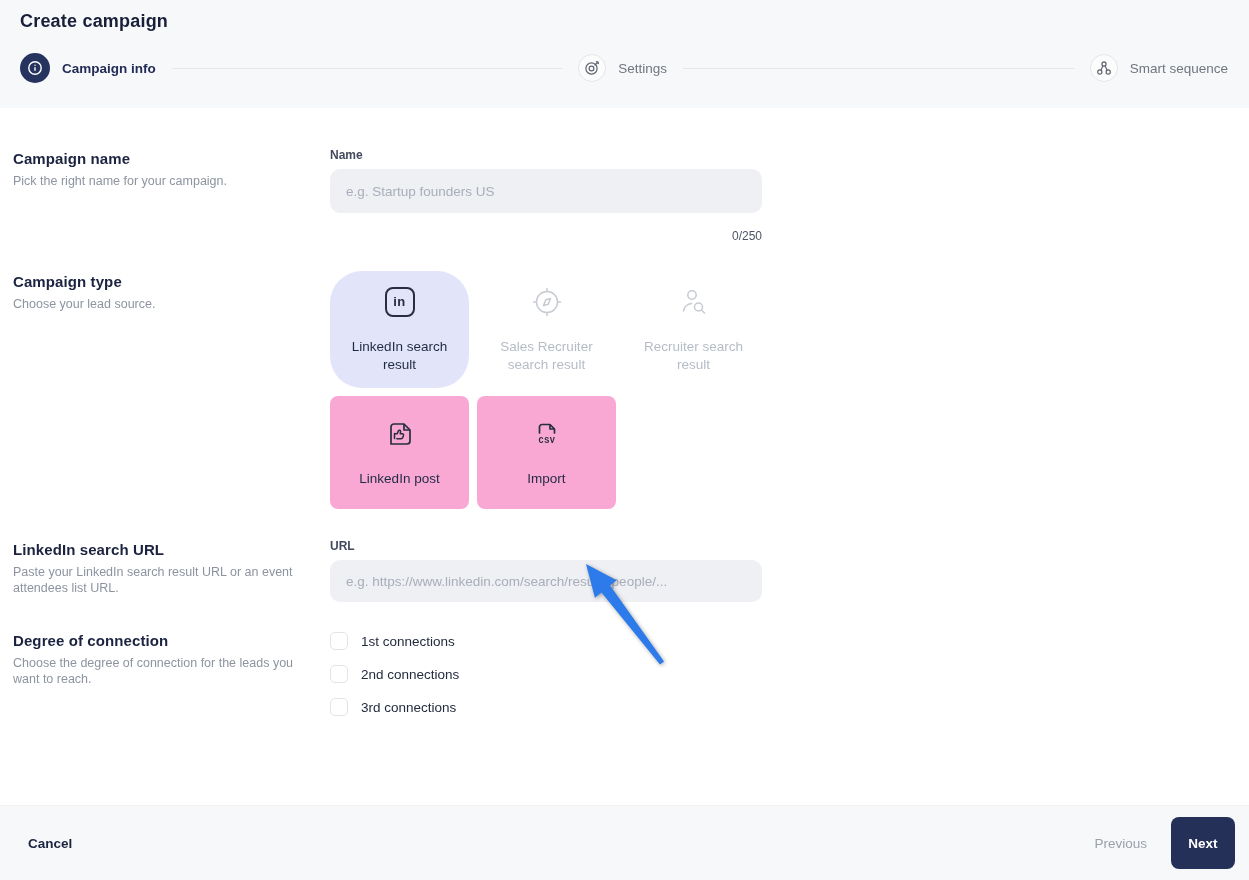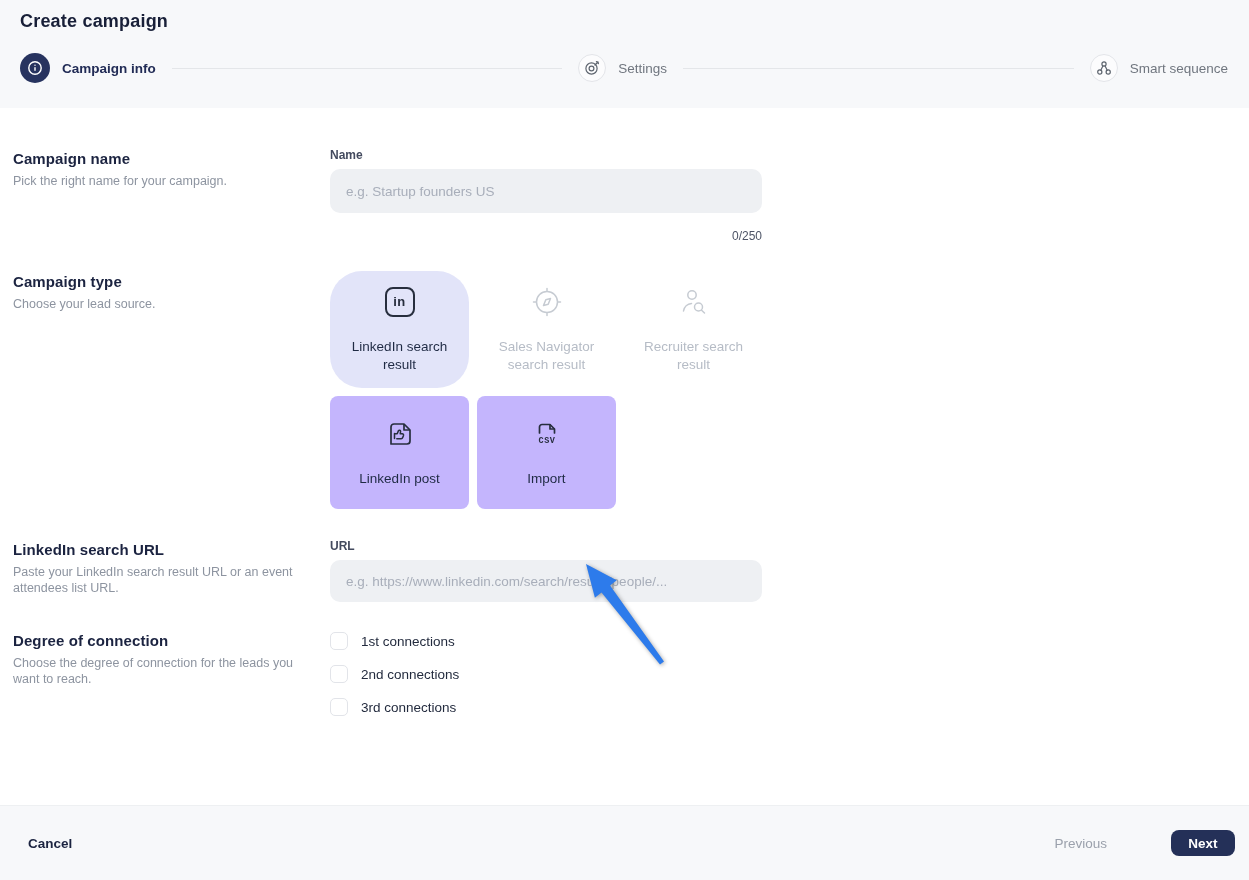--- a/index.html
+++ b/index.html
@@ -42,21 +42,21 @@
   .text-input::placeholder { color:#a8aeba; }
   .char-counter { width:432px; text-align:right; font-size:12px; color:#4d5466; margin-top:16px; }
   
   .cards-grid { display:grid; grid-template-columns:repeat(3,139px); gap:8px 8px; }
   .type-card {
     height:117px; border-radius:8px; display:flex; flex-direction:column;
     align-items:center; justify-content:center; gap:13px; text-align:center;
     cursor:pointer; padding:6px;
   }
   .type-card.selected { background:#e2e4f9;border-radius:32px; }
-  .type-card.default  { background:#c4b5fd; height:113px; }
+  .type-card.default  { background:#f9a8d4; height:113px; }
   .type-card.disabled { background:transparent; cursor:default; }
   .card-label { font-size:13.5px; line-height:1.3; color:#1f2a44;margin-top:7px; }
   .type-card.disabled .card-label { color:#b6bcc6; }
   .linkedin-badge {
     width:30px; height:30px; border:2px solid #272e3e; border-radius:8px;
     display:flex; align-items:center; justify-content:center;
     font-size:13px; font-weight:700; color:#272e3e; letter-spacing:.5px;
   }
   .icon-box { height:32px; display:flex; align-items:center; justify-content:center; }
   
@@ -74,24 +74,23 @@
     position:absolute; left:0; bottom:0; width:1249px; height:75px;
     background:#f7f8fa; border-top:1px solid #eef0f2;
     display:flex; align-items:center; padding:0 14px 0 28px;
   }
   .cancel-btn { font-size:13.5px; font-weight:700; color:#1b2340; background:none; border:none; cursor:pointer;
     font-family:"Liberation Sans","DejaVu Sans",sans-serif; }
   .footer-right { margin-left:auto; display:flex; align-items:center; gap:24px; }
   .previous-btn { font-size:13.5px; color:#9ba1ac; background:none; border:none; cursor:pointer;
     font-family:"Liberation Sans","DejaVu Sans",sans-serif; }
   .next-btn {
-    width:64px; height:26px; background:#243058; color:#ffffff; border:none; border-radius:8px;
+    width:64px; height:52px; background:#243058; color:#ffffff; border:none; border-radius:8px;
     font-size:13.5px; font-weight:700; cursor:pointer;
     font-family:"Liberation Sans","DejaVu Sans",sans-serif;
-    margin-left:40px;
   }
   
   .annotation-arrow { position:absolute; left:574px; top:558px; pointer-events:none; }
 </style>
 </head>
 <body>
 
 <div class="band-header">
   <div class="page-title">Create campaign</div>
 
@@ -165,21 +164,21 @@
         </div>
 
         <div class="type-card disabled">
           <span class="icon-box">
             <svg width="32" height="32" viewBox="0 0 32 32" fill="none">
               <circle cx="16" cy="16" r="10.5" stroke="#c6cbd2" stroke-width="1.5"></circle>
               <path d="M16 2.5 V5 M16 27 V29.5 M2.5 16 H5 M27 16 H29.5" stroke="#c6cbd2" stroke-width="1.5" stroke-linecap="round"></path>
               <path d="M12.5 19.5 L14.8 13.8 L19.5 12.5 L17.2 18.2 Z" stroke="#c6cbd2" stroke-width="1.5" stroke-linejoin="round"></path>
             </svg>
           </span>
-          <span class="card-label">Sales Navigator search result</span>
+          <span class="card-label">Sales Recruiter search result</span>
         </div>
 
         <div class="type-card disabled">
           <span class="icon-box">
             <svg width="32" height="32" viewBox="0 0 32 32" fill="none">
               <circle cx="14" cy="9" r="4.2" stroke="#c6cbd2" stroke-width="1.5"></circle>
               <path d="M5.5 25 A9 9 0 0 1 13.5 17.5" stroke="#c6cbd2" stroke-width="1.5" stroke-linecap="round"></path>
               <circle cx="20.5" cy="21" r="4" stroke="#c6cbd2" stroke-width="1.5"></circle>
               <path d="M23.6 24.2 L26.5 27" stroke="#c6cbd2" stroke-width="1.5" stroke-linecap="round"></path>
             </svg>

